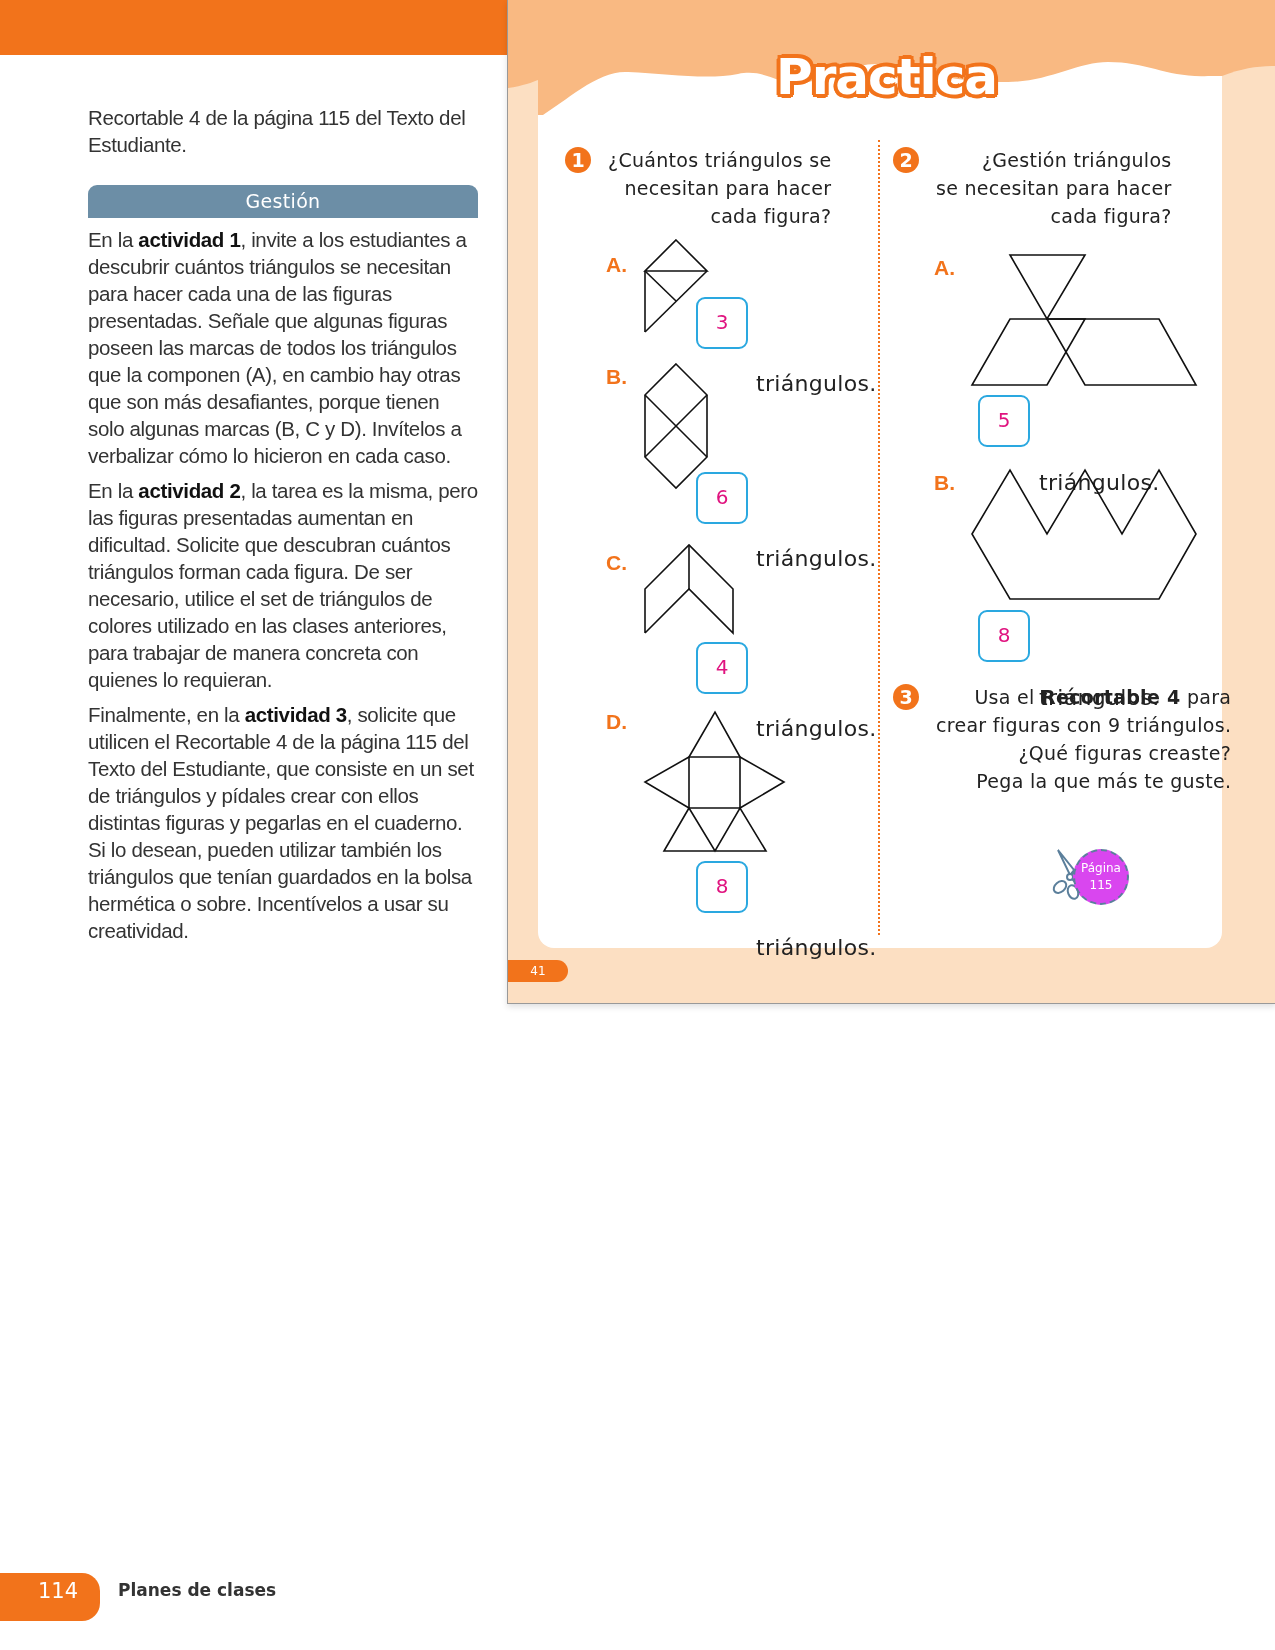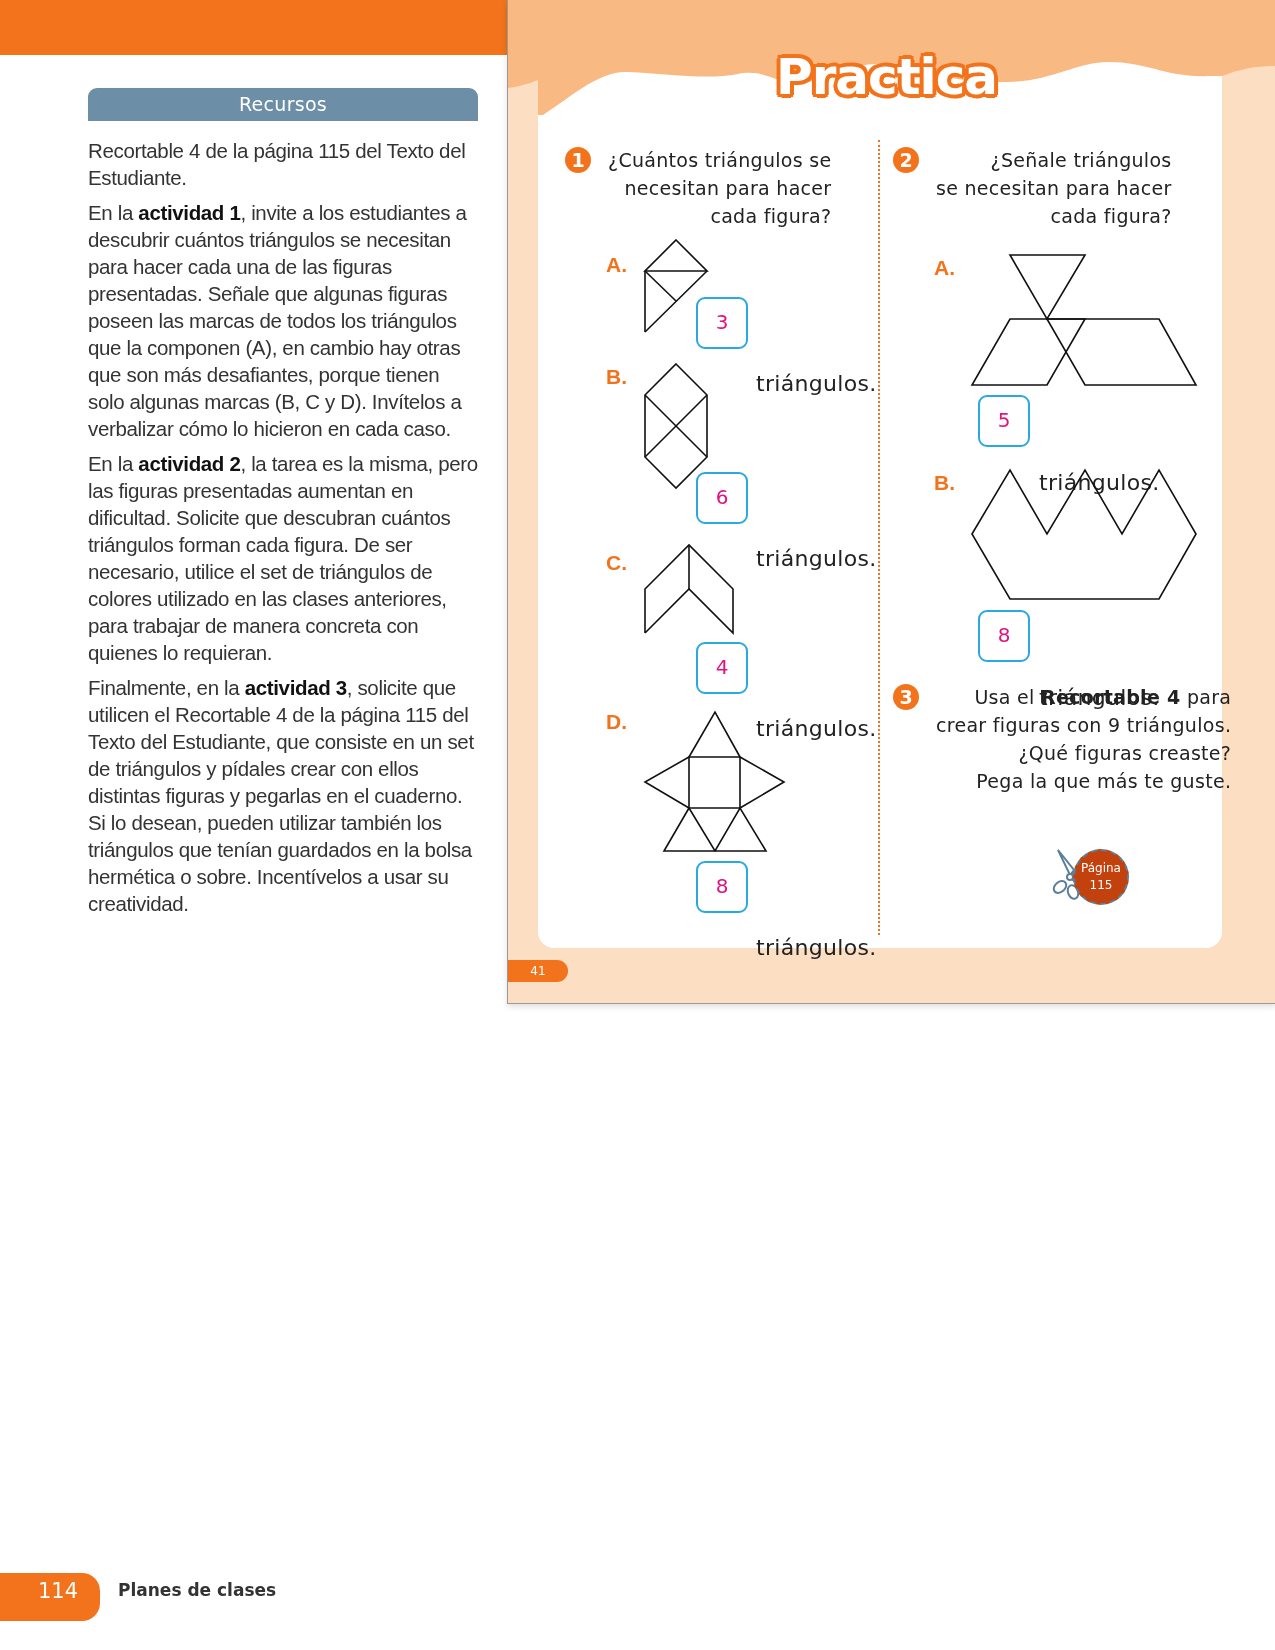--- a/index.html
+++ b/index.html
@@ -30,23 +30,23 @@
   .pgtag{position:absolute;left:0;top:960px;width:60px;height:22px;background:#f2731b;border-radius:0 11px 11px 0;color:#fff;font-size:12px;line-height:22px;text-align:center;font-family:"DejaVu Sans",sans-serif;}
   .footer-tab{position:absolute;left:0;top:1573px;width:100px;height:48px;background:#f2731b;border-radius:0 18px 18px 0;color:#fff;font-size:21px;line-height:36px;text-align:right;padding-right:22px;box-sizing:border-box;font-family:"DejaVu Sans",sans-serif;}
   .footer-text{position:absolute;left:118px;top:1580px;font-size:17px;color:#333;font-family:"DejaVu Sans",sans-serif;font-weight:bold;}
 </style>
 </head>
 <body>
 
 <div class="topbar"></div>
 
 <div class="side">
-  <div class="sec-head">Recursos</div>
   <p class="para res-text">Recortable 4 de la página 115 del Texto del Estudiante.</p>
 
+  <div class="sec-head gest-head">Gestión</div>
   <div class="gest">
     <p class="para"><span>En la </span><b>actividad 1</b><span>, invite a los estudiantes a descubrir cuántos triángulos se necesitan para hacer cada una de las figuras presentadas. Señale que algunas figuras poseen las marcas de todos los triángulos que la componen (A), en cambio hay otras que son más desafiantes, porque tienen solo algunas marcas (B, C y D). Invítelos a verbalizar cómo lo hicieron en cada caso.</span></p>
     <p class="para"><span>En la </span><b>actividad 2</b><span>, la tarea es la misma, pero las figuras presentadas aumentan en dificultad. Solicite que descubran cuántos triángulos forman cada figura. De ser necesario, utilice el set de triángulos de colores utilizado en las clases anteriores, para trabajar de manera concreta con quienes lo requieran.</span></p>
     <p class="para"><span>Finalmente, en la </span><b>actividad 3</b><span>, solicite que utilicen el Recortable 4 de la página 115 del Texto del Estudiante, que consiste en un set de triángulos y pídales crear con ellos distintas figuras y pegarlas en el cuaderno. Si lo desean, pueden utilizar también los triángulos que tenían guardados en la bolsa hermética o sobre. Incentívelos a usar su creatividad.</span></p>
   </div>
 </div>
 
 <div class="panel">
   <svg class="wave" width="768" height="140">
     <path d="M0,0 H768 V100 C740,98 715,110 700,118 L0,118 Z" fill="#f9b982"></path>
@@ -99,21 +99,21 @@
     <polyline points="44,45 70,0 95,45"></polyline>
     <polyline points="44,45 0,70 44,96"></polyline>
     <polyline points="95,45 139,70 95,96"></polyline>
     <polyline points="44,96 19,139 121,139 95,96 70,139 44,96"></polyline>
   </svg>
   <div class="ansbox" style="left:188px;top:861px;">8</div>
   <div class="tri-word" style="left:248px;top:890px;">triángulos.</div>
 
   <div class="num-circle" style="left:385px;top:147px;">2</div>
   <div class="q" style="left:428px;top:146px;">
-    <div>¿Señale triángulos</div>
+    <div>¿Gestión triángulos</div>
     <div>se necesitan para hacer</div>
     <div>cada figura?</div>
   </div>
 
   <div class="lbl" style="left:426px;top:256px;">A.</div>
   <svg class="fig" style="left:464px;top:255px;" width="230" height="135">
     <polygon points="38,0 113,0 75,64"></polygon>
     <polygon points="38,64 113,64 75,130 0,130"></polygon>
     <polygon points="75,64 187,64 224,130 113,130"></polygon>
   </svg>
@@ -137,21 +137,21 @@
 
   <svg class="fig" style="left:540px;top:845px;" width="60" height="60">
     <g style="stroke:#5b7f9b;stroke-width:2;fill:#fff;">
       <ellipse cx="12" cy="42" rx="7" ry="5" transform="rotate(-40 12 42)"></ellipse>
       <ellipse cx="25" cy="47" rx="5" ry="7" transform="rotate(-20 25 47)"></ellipse>
       <path d="M10,5 L22,30 L26,25 Z"></path>
       <path d="M40,10 L22,32 L26,36 Z"></path>
       <circle cx="22" cy="32" r="3"></circle>
     </g>
   </svg>
-  <div style="position:absolute;left:565px;top:849px;width:56px;height:56px;border-radius:50%;background:#c2410c;border:2px dashed #5b7f9b;box-sizing:border-box;color:#fff;text-align:center;font-size:12px;line-height:17px;padding-top:9px;font-family:'DejaVu Sans',sans-serif;">
+  <div style="position:absolute;left:565px;top:849px;width:56px;height:56px;border-radius:50%;background:#d946ef;border:2px dashed #5b7f9b;box-sizing:border-box;color:#fff;text-align:center;font-size:12px;line-height:17px;padding-top:9px;font-family:'DejaVu Sans',sans-serif;">
     <div>Página</div>
     <div>115</div>
   </div>
 
   <div class="pgtag">41</div>
 </div>
 
 <div class="footer-tab">114</div>
 <div class="footer-text">Planes de clases</div>
 

